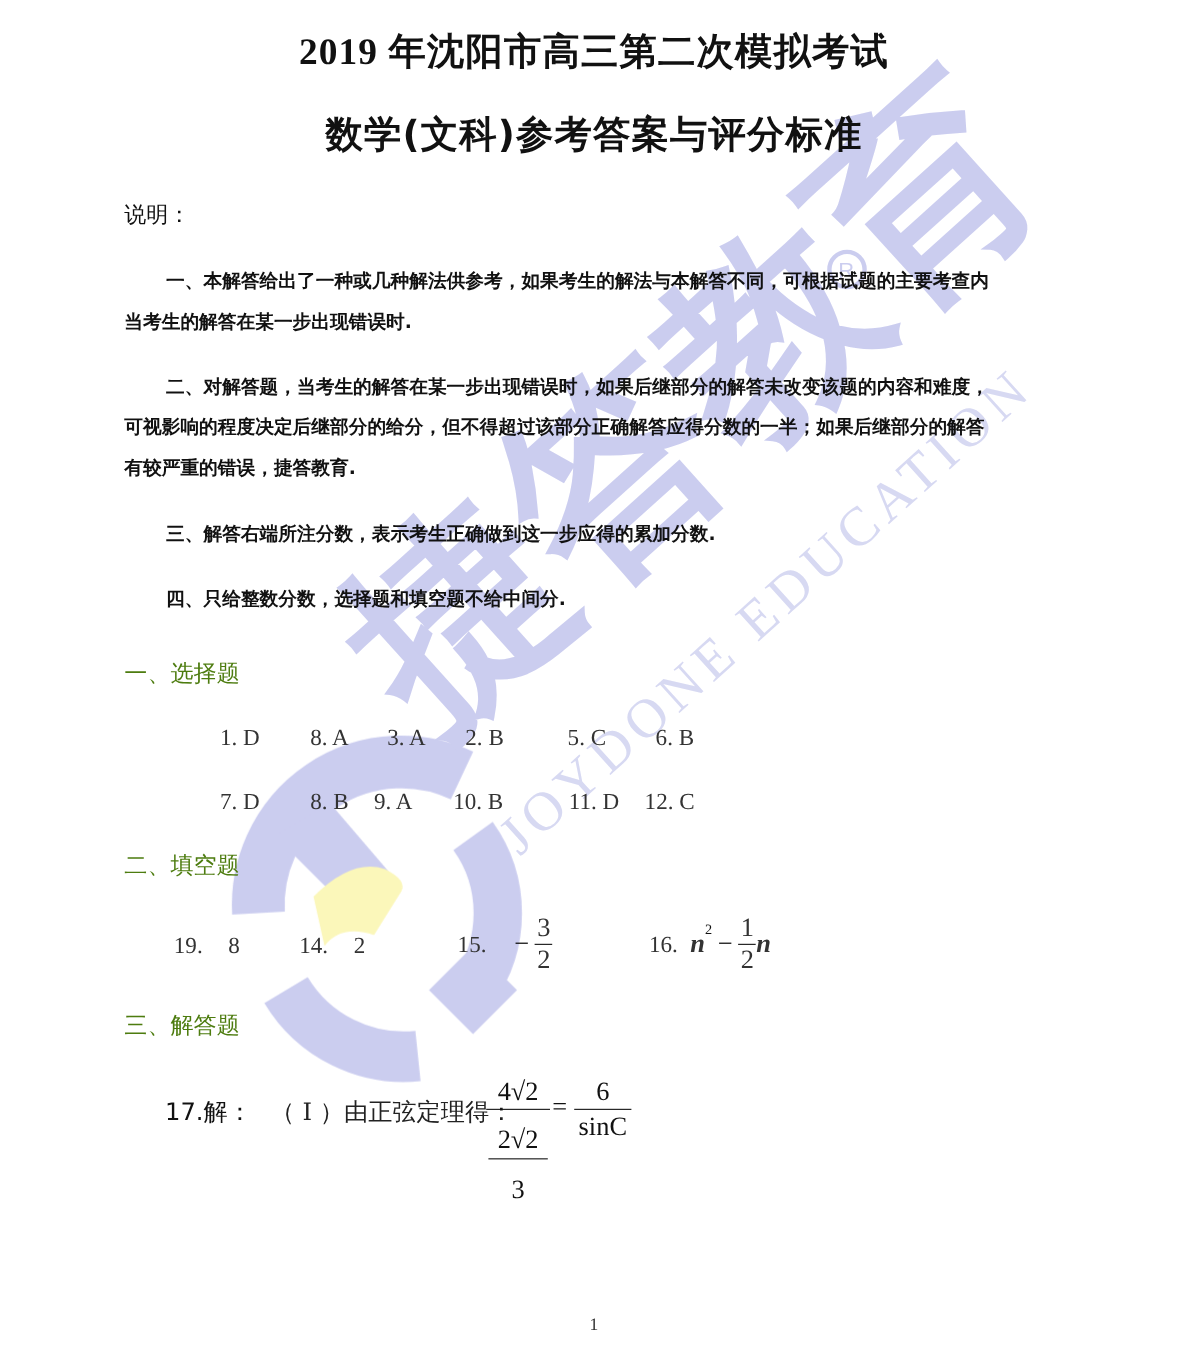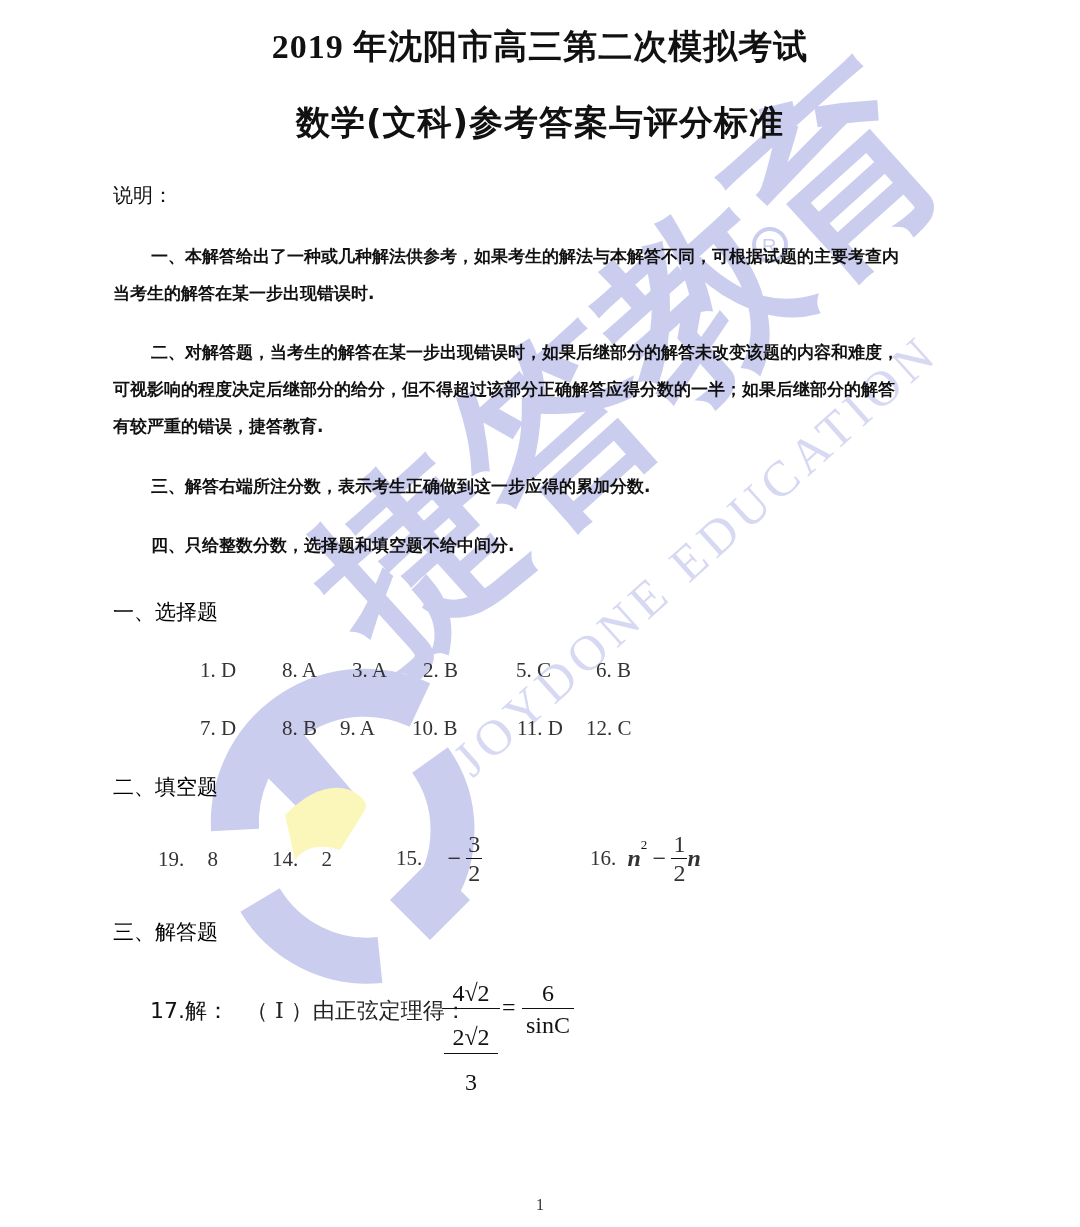--- a/index.html
+++ b/index.html
@@ -12,21 +12,21 @@
     font-family: "Liberation Serif", "DejaVu Serif", serif; font-weight: bold; font-size: 34px; letter-spacing: 1px; }
   .title2 { position: absolute; top: 100px; left: 0; width: 1080px; text-align: center;
     font-family: "DejaVu Sans", "Liberation Sans", sans-serif; font-weight: bold; font-size: 34px; letter-spacing: 1px; }
 
   .note-label { position: absolute; left: 113px; top: 182px; font-family: "DejaVu Sans", sans-serif; font-size: 20px; }
 
   .para { position: absolute; left: 113px; width: 860px; font-family: "DejaVu Sans", sans-serif;
     font-size: 17px; font-weight: bold; line-height: 37px; }
   .para .indent { display: inline-block; width: 38px; }
 
-  .section { position: absolute; left: 113px; font-family: "DejaVu Serif", "Liberation Serif", serif; font-size: 21px; color: #000000; }
+  .section { position: absolute; left: 113px; font-family: "DejaVu Serif", "Liberation Serif", serif; font-size: 21px; color: #4d7c0f; }
 
   .mc-row { position: absolute; left: 200px; font-family: "Liberation Serif", serif; font-size: 21px; color: #333; }
   .mc-item { position: absolute; white-space: nowrap; }
 
   .fill { position: absolute; font-family: "Liberation Serif", serif; font-size: 21px; color: #333; white-space: nowrap; }
   .frac { display: inline-block; vertical-align: middle; text-align: center; font-family: "Liberation Serif", serif; font-size: 24px; }
   .frac .num { display: block; padding: 0 2px; border-bottom: 1.5px solid #111; line-height: 28px; }
   .frac .den { display: block; padding: 0 2px; line-height: 28px; }
   .math-it { font-style: italic; font-weight: bold; font-family: "Liberation Serif", serif; font-size: 24px; }
 
@@ -114,21 +114,21 @@
     <div class="section" style="top:773px;">二、填空题</div>
 
     <div class="fill" style="left:158px; top:847px;">
       <span>19.</span>
       <span style="margin-left:18px;">8</span>
     </div>
     <div class="fill" style="left:272px; top:847px;">
       <span>14.</span>
       <span style="margin-left:18px;">2</span>
     </div>
-    <div class="fill" style="left:396px; top:830px;">
+    <div class="fill" style="left:416px; top:830px;">
       <span style="vertical-align:middle;">15.</span>
       <span style="margin-left:20px; vertical-align:middle; font-size:24px; color:#111;">−</span>
       <span class="frac">
         <span class="num">3</span>
         <span class="den">2</span>
       </span>
     </div>
     <div class="fill" style="left:590px; top:830px;">
       <span style="vertical-align:middle;">16.</span>
       <span style="vertical-align:middle; margin-left:6px;" class="math-it">n</span><sup style="font-size:13px; vertical-align:14px; color:#111;">2</sup>

